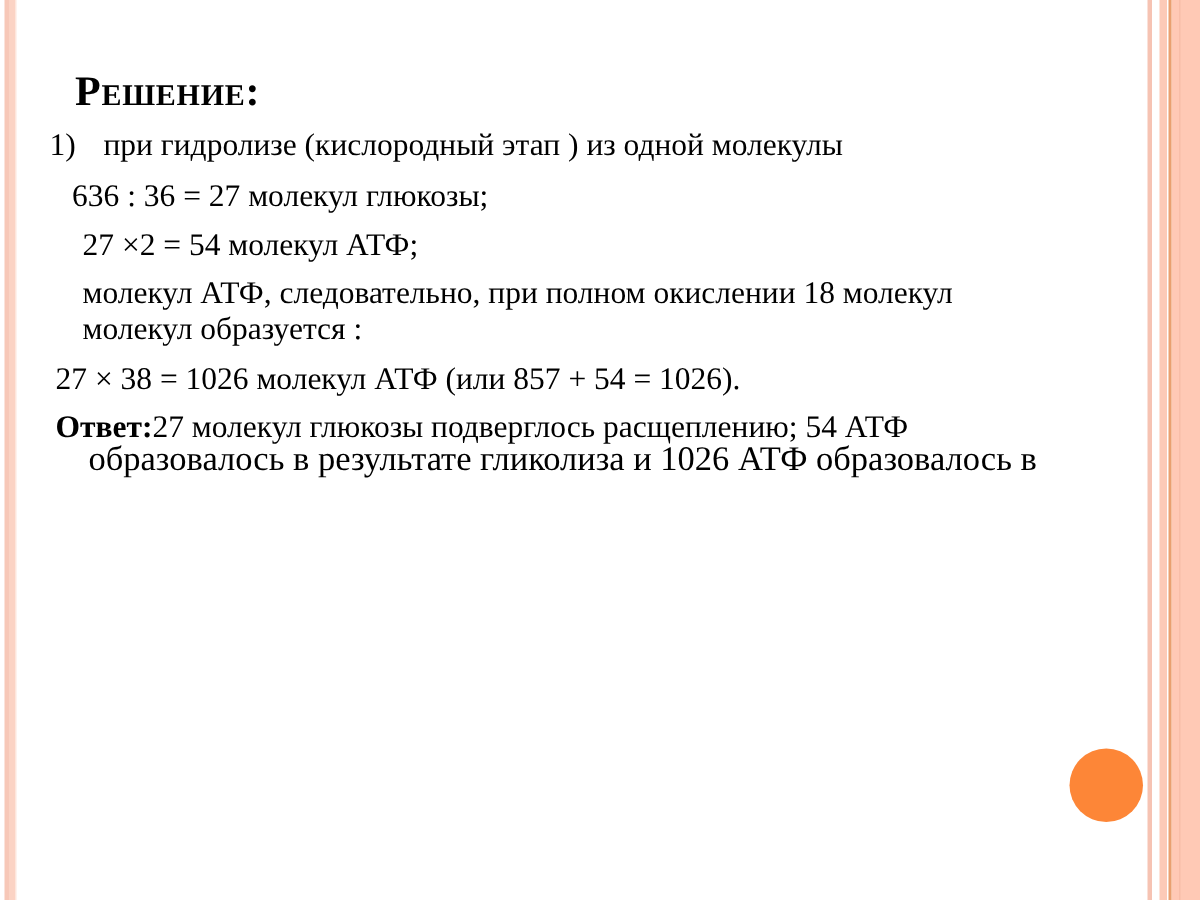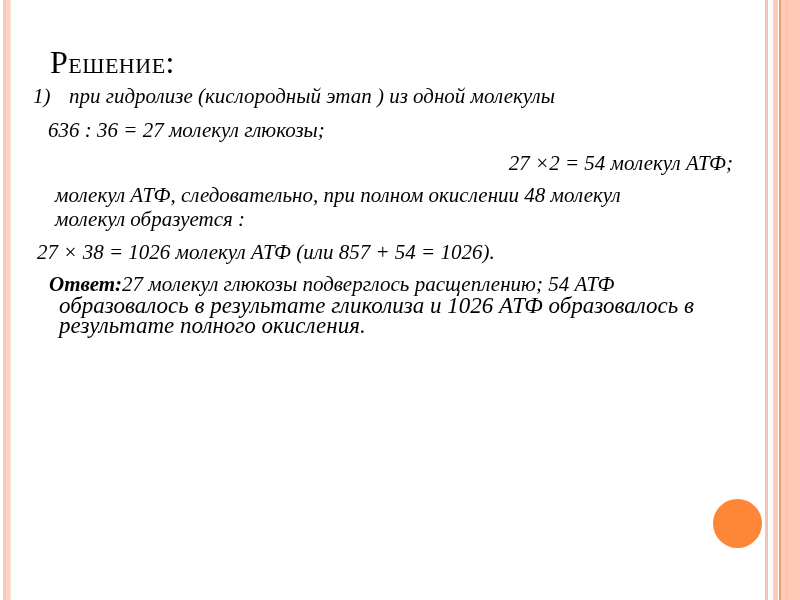--- a/index.html
+++ b/index.html
@@ -37,52 +37,52 @@
       width: 49px;
       height: 49px;
       border-radius: 50%;
       background: #fd8637;
     }
 
     .title {
       position: absolute;
       left: 50px;
       top: 44px;
-      font-size: 32px;
-      font-weight: normal;
+      font-size: 28px;
+      font-weight: bold;
       font-variant: small-caps;
       letter-spacing: 0.5px;
       line-height: 36px;
       white-space: nowrap;
     }
 
     .body {
       position: absolute;
       left: 33px;
       top: 84px;
       width: 700px;
       font-size: 21px;
       line-height: 24px;
     }
-    .para { margin: 0; font-style: italic; }
+    .para { margin: 0; }
     .p1 { padding-left: 0; }
     .p1 .num { display: inline-block; width: 36px; }
     .indent-eq1 { padding-left: 15px; margin-top: 10px; }
     .hang {
       padding-left: 22px;
       text-indent: -22px;
       margin-top: 8px;
     }
-    .indent-eq2 { padding-left: 22px; margin-top: 9px; text-align: right; }
+    .indent-eq2 { padding-left: 22px; margin-top: 9px; }
     .indent-eq3 { padding-left: 4px; margin-top: 9px; }
     .answer {
       margin-top: 8px;
       padding-left: 4px;
     }
-    .answer-label { font-weight: bold; margin-left: 12px; }
+    .answer-label { font-weight: bold; }
     .answer-small {
       padding-left: 22px;
       font-size: 23px;
       line-height: 20px;
     }
   </style>
 </head>
 <body>
 
 <div class="slide">
@@ -102,24 +102,23 @@
 
   <div class="body">
     <div class="para p1">
       <div><span class="num">1)</span><span>при гидролизе (кислородный этап ) из одной молекулы</span></div>
     </div>
     <div class="para indent-eq1">636 : 36 = 27 молекул глюкозы;</div>
 
     <div class="para indent-eq2">27 ×2 = 54 молекул АТФ;</div>
 
     <div class="para hang">
-      <div style="text-indent:0">молекул АТФ, следовательно, при полном окислении 48 молекул</div>
+      <div style="text-indent:0">молекул АТФ, следовательно, при полном окислении 18 молекул</div>
       <div style="text-indent:0">молекул образуется :</div>
     </div>
     <div class="para indent-eq3">27 × 38 = 1026 молекул АТФ (или 857 + 54 = 1026).</div>
 
     <div class="para answer">
       <div><span class="answer-label">Ответ:</span><span>27 молекул глюкозы подверглось расщеплению; 54 АТФ</span></div>
       <div class="answer-small">образовалось в результате гликолиза и 1026 АТФ образовалось в</div>
-      <div class="answer-small">результате полного окисления.</div>
     </div>
   </div>
 </div>
 
 </body></html>

